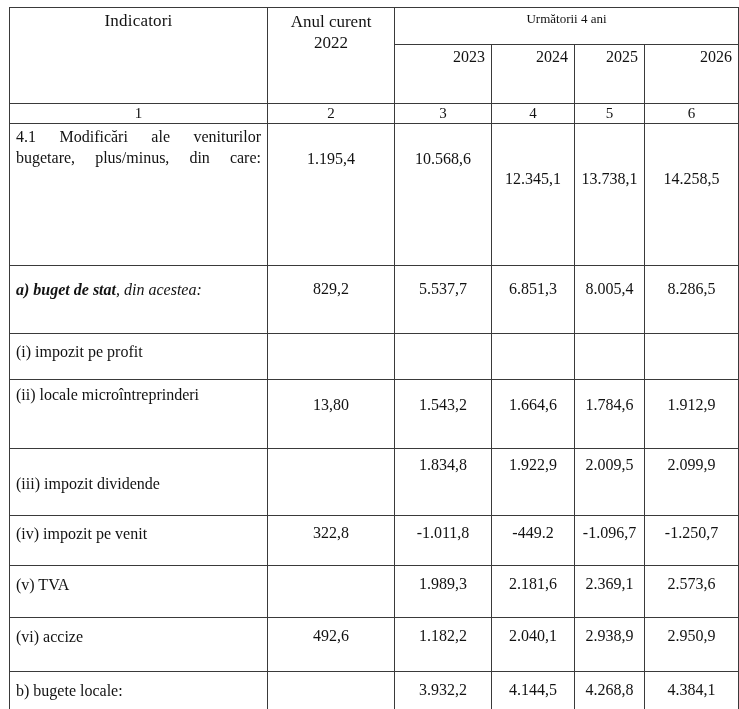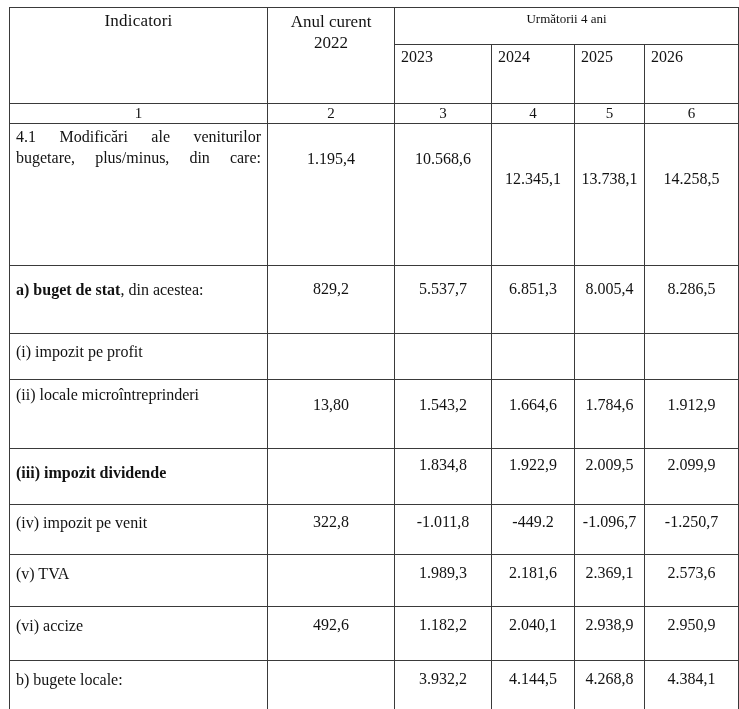--- a/index.html
+++ b/index.html
@@ -68,21 +68,21 @@
   }
   th.h-span {
     height: 30px;
     text-align: center;
     vertical-align: middle;
     font-weight: bold;
     font-size: 13px;
   }
   th.h-year {
     height: 52px;
-    text-align: left;
+    text-align: right;
     vertical-align: bottom;
     font-weight: bold;
     font-size: 16px;
     padding-bottom: 5px;
   }
 
   tr.numrow td {
     height: 19px;
     text-align: center;
     vertical-align: middle;
@@ -112,31 +112,31 @@
   }
   .b { font-weight: bold; }
 
   
   tr.r-41 td       { height: 92px; }
   tr.r-41 td.val   { padding-top: 26px; }
   tr.r-41 td.val.low { padding-top: 46px; }
 
   tr.r-a   td { height: 50px; }
   tr.r-a   td.val { padding-top: 14px; }
-  tr.r-a   td.lbl { padding-top: 14px; }
+  tr.r-a   td.lbl { padding-top: 14px; font-style: italic; }
 
   tr.r-i1  td { height: 34px; }
   tr.r-i1  td.lbl { padding-top: 8px; }
 
   tr.r-i2  td { height: 49px; }
   tr.r-i2  td.lbl { padding-top: 5px; }
   tr.r-i2  td.val { padding-top: 16px; }
 
   tr.r-i3  td { height: 38px; }
-  tr.r-i3  td.lbl { padding-top: 14px; font-weight: bold; }
+  tr.r-i3  td.lbl { padding-top: 25px; }
   tr.r-i3  td.val { padding-top: 7px; }
 
   tr.r-i4  td { height: 38px; }
   tr.r-i4  td.lbl { padding-top: 8px; }
   tr.r-i4  td.val { padding-top: 8px; }
 
   tr.r-i5  td { height: 39px; }
   tr.r-i5  td.lbl { padding-top: 9px; }
   tr.r-i5  td.val { padding-top: 9px; }
 

